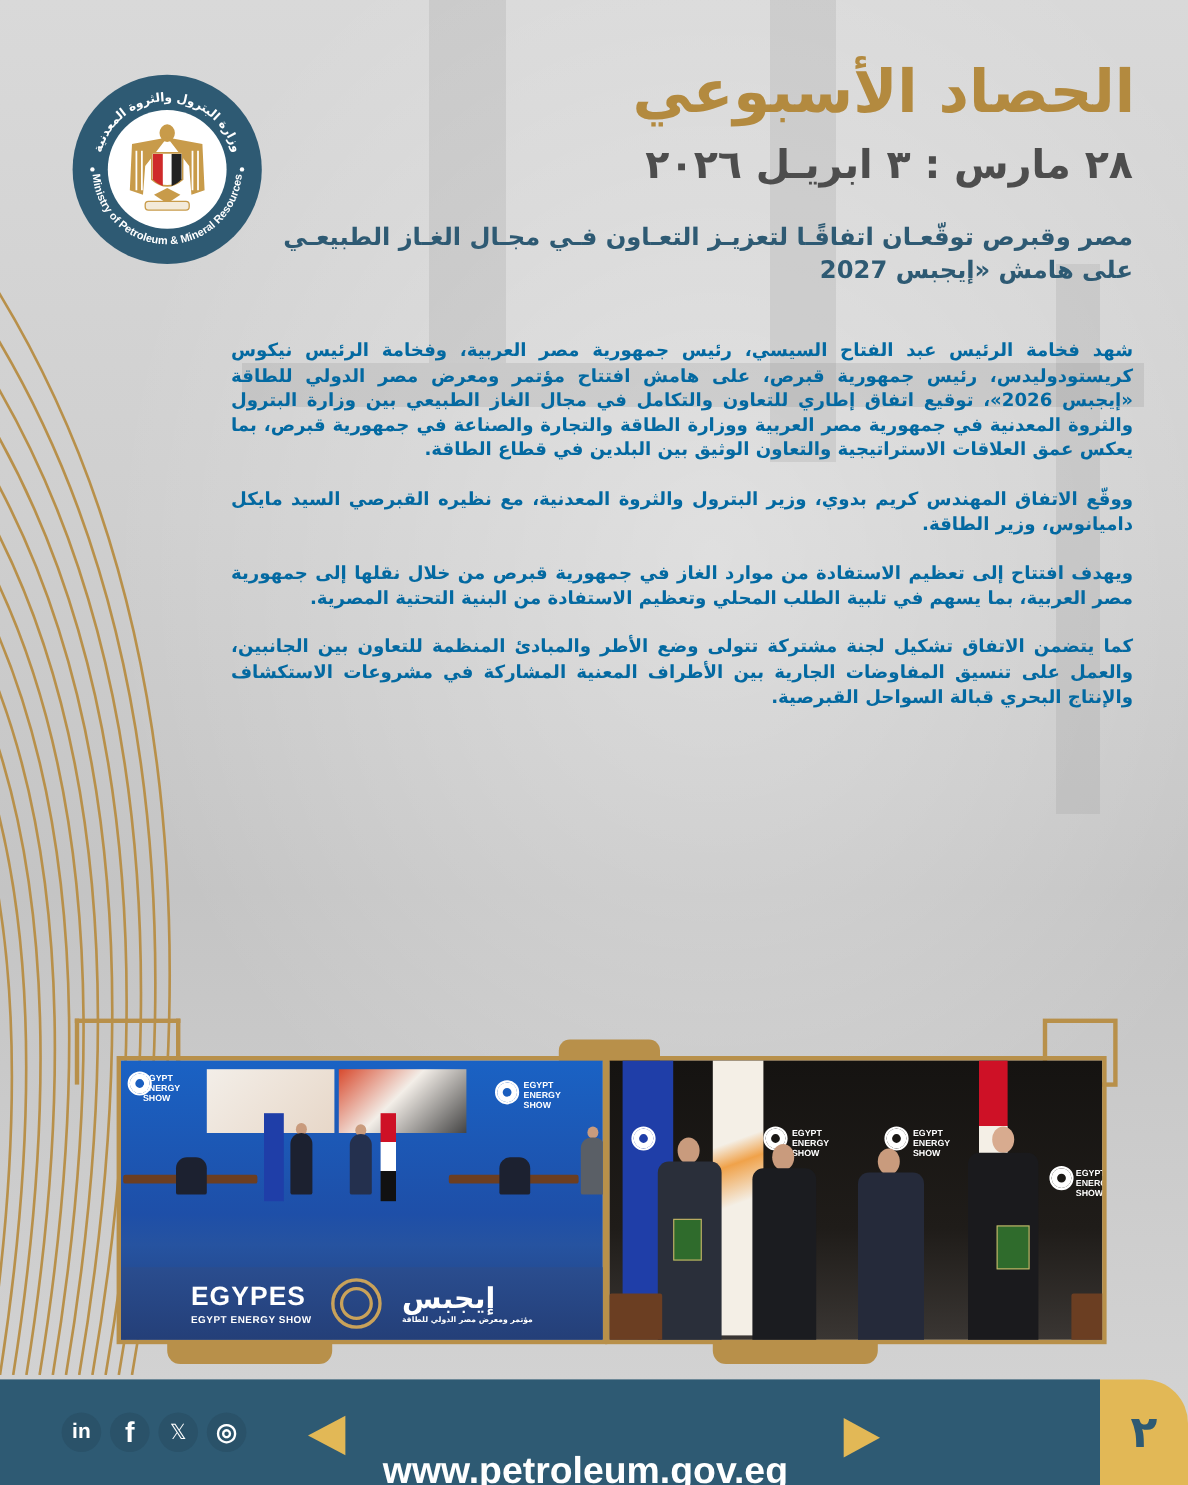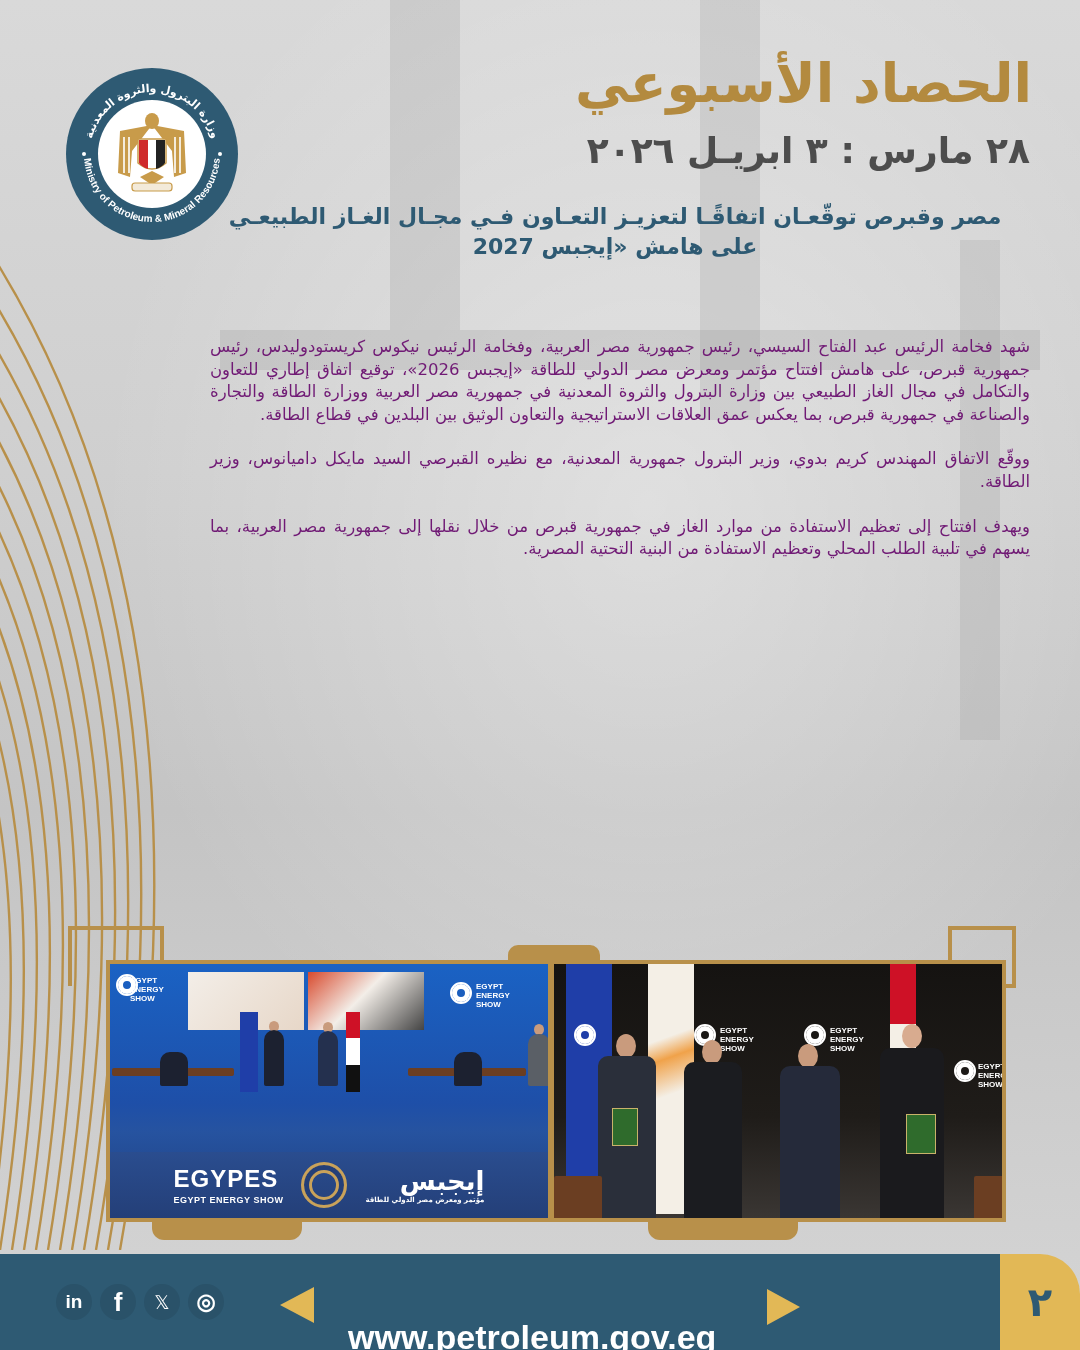--- a/index.html
+++ b/index.html
@@ -35,27 +35,27 @@
     font-family: "DejaVu Sans", sans-serif; font-weight: bold;
     font-size: 54px; color: #b38a3f; direction: rtl; letter-spacing: 0;
   }
   .date {
     position: absolute; right: 50px; top: 130px;
     font-weight: bold; font-size: 36px; color: #4d4d4d; direction: rtl;
   }
   .subtitle {
     position: absolute; right: 50px; top: 202px; width: 830px;
     font-weight: bold; font-size: 22px; line-height: 30px; color: #2e5a73;
-    direction: rtl; text-align: center;
+    direction: rtl; text-align: right;
   }
   .body {
     position: absolute; right: 50px; top: 308px; width: 820px;
     direction: rtl; text-align: justify;
-    font-family: "DejaVu Sans", sans-serif; font-weight: normal;
-    font-size: 16.5px; line-height: 22.6px; color: #701a75; margin-top: 28px;
+    font-family: "DejaVu Sans", sans-serif; font-weight: bold;
+    font-size: 16.5px; line-height: 22.6px; color: #0369a1;
   }
   .body p { margin-bottom: 22px; }
 
   
   .gold { background: #b8904a; }
   .tab-top { position: absolute; border-radius: 10px 10px 0 0; }
   .tab-bot { position: absolute; border-radius: 0 0 12px 12px; }
   .outline-box { position: absolute; border: 4px solid #b8904a; }
   .photo {
     position: absolute; overflow: hidden; border: 4px solid #b8904a;
@@ -74,21 +74,21 @@
   .flag { position: absolute; }
   .desk { position: absolute; background: #6b3e22; border-radius: 2px; }
   .banner {
     position: absolute; left: 0; bottom: 0; width: 100%; height: 66px;
     background: linear-gradient(180deg, #2a4d8f, #243f78);
     display: flex; align-items: center; justify-content: center; gap: 18px;
   }
   .banner-en { color: #ffffff; font-family: "Liberation Sans", sans-serif; font-weight: bold; text-align: left; }
   .banner-en .big { font-size: 24px; letter-spacing: 1px; display: block; }
   .banner-en .small { font-size: 9px; letter-spacing: 0.5px; display: block; margin-top: 2px; }
-  .banner-ar { color: #ffffff; font-weight: bold; text-align: right; direction: rtl; }
+  .banner-ar { color: #ffffff; font-weight: bold; text-align: left; direction: rtl; }
   .banner-ar .big { font-size: 26px; display: block; }
   .banner-ar .small { font-size: 7px; display: block; }
   .swirl { width: 46px; height: 46px; border-radius: 50%; border: 3px solid #c9a25a; box-shadow: inset 0 0 0 5px #243f78, inset 0 0 0 8px #c9a25a; }
   .ees-logo { position: absolute; color: #ffffff; font-family: "Liberation Sans", sans-serif; font-weight: bold; font-size: 8px; line-height: 9px; }
   .ees-mark { position: absolute; width: 22px; height: 22px; border-radius: 50%; border: 2px solid #ffffff; box-shadow: inset 0 0 0 3px transparent, inset 0 0 0 5px #ffffff; }
   .green-folder { position: absolute; background: #2f6b2c; border: 1px solid #c9b26a; }
 
   
   .footer {
     position: absolute; left: 0; top: 1254px; width: 1000px; height: 96px;
@@ -189,22 +189,23 @@
 
 <div class="title">الحصاد الأسبوعي</div>
 <div class="date">٢٨ مارس : ٣ ابريـل ٢٠٢٦</div>
 <div class="subtitle">
   <div>مصر وقبرص توقّعـان اتفاقًـا لتعزيـز التعـاون فـي مجـال الغـاز الطبيعـي</div>
   <div>على هامش «إيجبس 2027</div>
 </div>
 
 <div class="body">
   <p>شهد فخامة الرئيس عبد الفتاح السيسي، رئيس جمهورية مصر العربية، وفخامة الرئيس نيكوس كريستودوليدس، رئيس جمهورية قبرص، على هامش افتتاح مؤتمر ومعرض مصر الدولي للطاقة «إيجبس 2026»، توقيع اتفاق إطاري للتعاون والتكامل في مجال الغاز الطبيعي بين وزارة البترول والثروة المعدنية في جمهورية مصر العربية ووزارة الطاقة والتجارة والصناعة في جمهورية قبرص، بما يعكس عمق العلاقات الاستراتيجية والتعاون الوثيق بين البلدين في قطاع الطاقة.</p>
-  <p>ووقّع الاتفاق المهندس كريم بدوي، وزير البترول جمهورية المعدنية، مع نظيره القبرصي السيد مايكل داميانوس، وزير الطاقة.</p>
+  <p>ووقّع الاتفاق المهندس كريم بدوي، وزير البترول والثروة المعدنية، مع نظيره القبرصي السيد مايكل داميانوس، وزير الطاقة.</p>
   <p>ويهدف افتتاح إلى تعظيم الاستفادة من موارد الغاز في جمهورية قبرص من خلال نقلها إلى جمهورية مصر العربية، بما يسهم في تلبية الطلب المحلي وتعظيم الاستفادة من البنية التحتية المصرية.</p>
+  <p>كما يتضمن الاتفاق تشكيل لجنة مشتركة تتولى وضع الأطر والمبادئ المنظمة للتعاون بين الجانبين، والعمل على تنسيق المفاوضات الجارية بين الأطراف المعنية المشاركة في مشروعات الاستكشاف والإنتاج البحري قبالة السواحل القبرصية.</p>
 </div>
 
 <div class="outline-box" style="left:68px;top:926px;width:96px;height:60px;border-bottom:none;"></div>
 <div class="outline-box" style="left:948px;top:926px;width:68px;height:62px;border-left:4px solid #b8904a;"></div>
 <div class="tab-top gold" style="left:508px;top:945px;width:92px;height:20px;"></div>
 <div class="tab-bot gold" style="left:152px;top:1218px;width:150px;height:22px;"></div>
 <div class="tab-bot gold" style="left:648px;top:1218px;width:150px;height:22px;"></div>
 
 <div class="photo photo-left">
   <div class="ees-mark" style="left:6px;top:10px;"></div>

